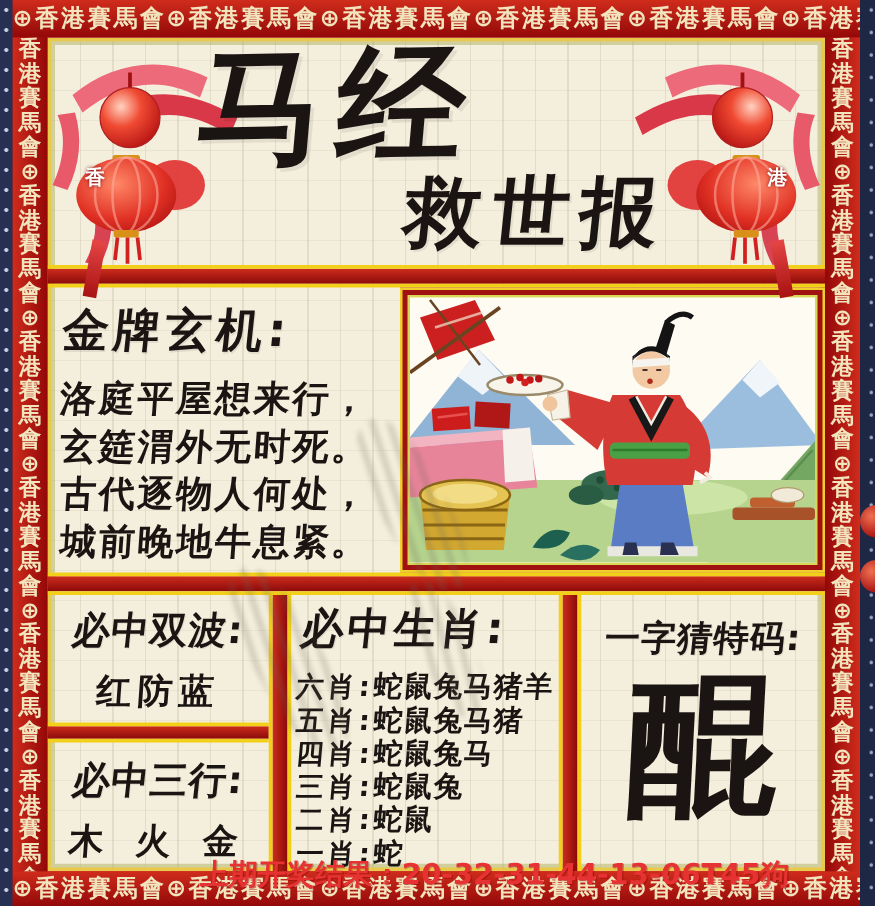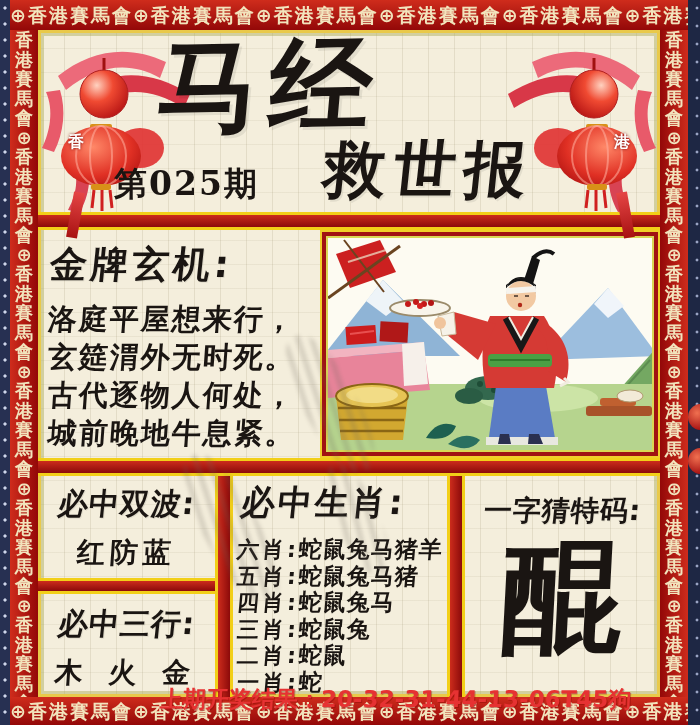--- a/index.html
+++ b/index.html
@@ -161,21 +161,20 @@
           <rect x="51" y="152" width="20" height="6" rx="2" fill="#d89018"></rect>
           <line x1="54" y1="158" x2="52" y2="176" stroke="#d02020" stroke-width="3"></line>
           <line x1="62" y1="158" x2="62" y2="179" stroke="#d02020" stroke-width="3"></line>
           <line x1="70" y1="158" x2="72" y2="176" stroke="#d02020" stroke-width="3"></line>
         </g>
       </svg>
       <span class="lan-char lc-r">港</span>
 
       <div class="title-main">马经</div>
       <div class="title-sub">救世报</div>
-      <div class="issue">第025期</div>
     </div>
 
     <div class="tail tail-l"></div>
     <div class="tail tail-r"></div>
 
     <div class="bar-h d1"></div>
 
     <div class="poem-box">
       <div class="poem-title sec-title">金牌玄机:</div>
       <div class="poem-line">洛庭平屋想来行，</div>

